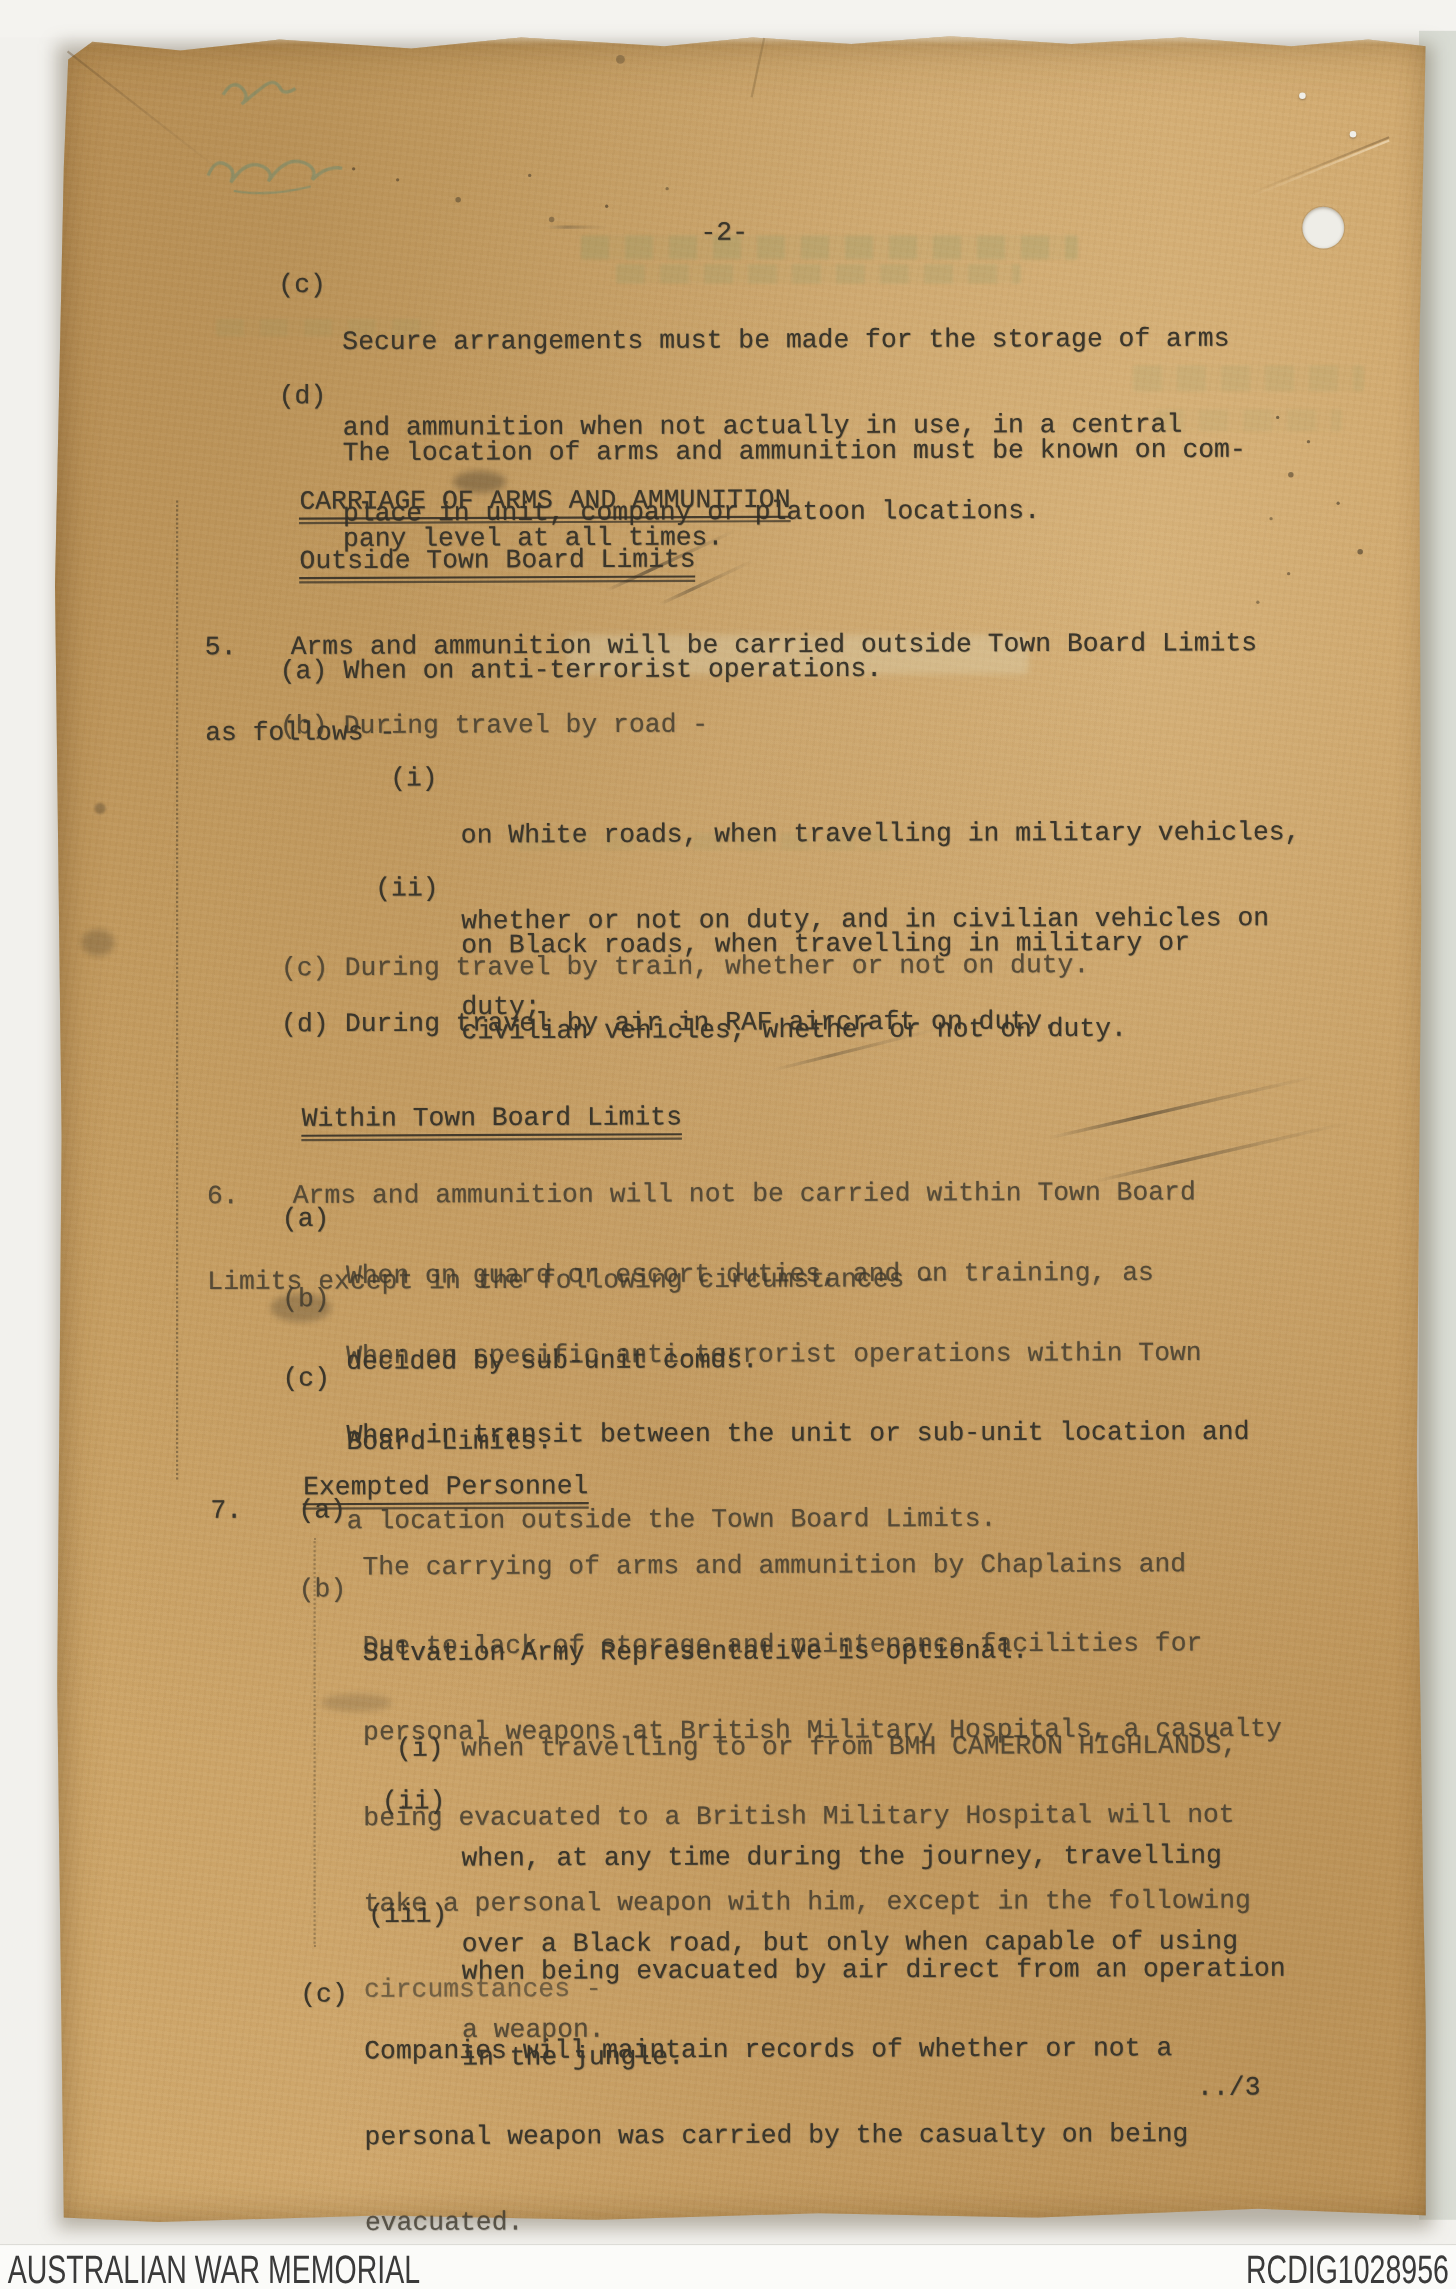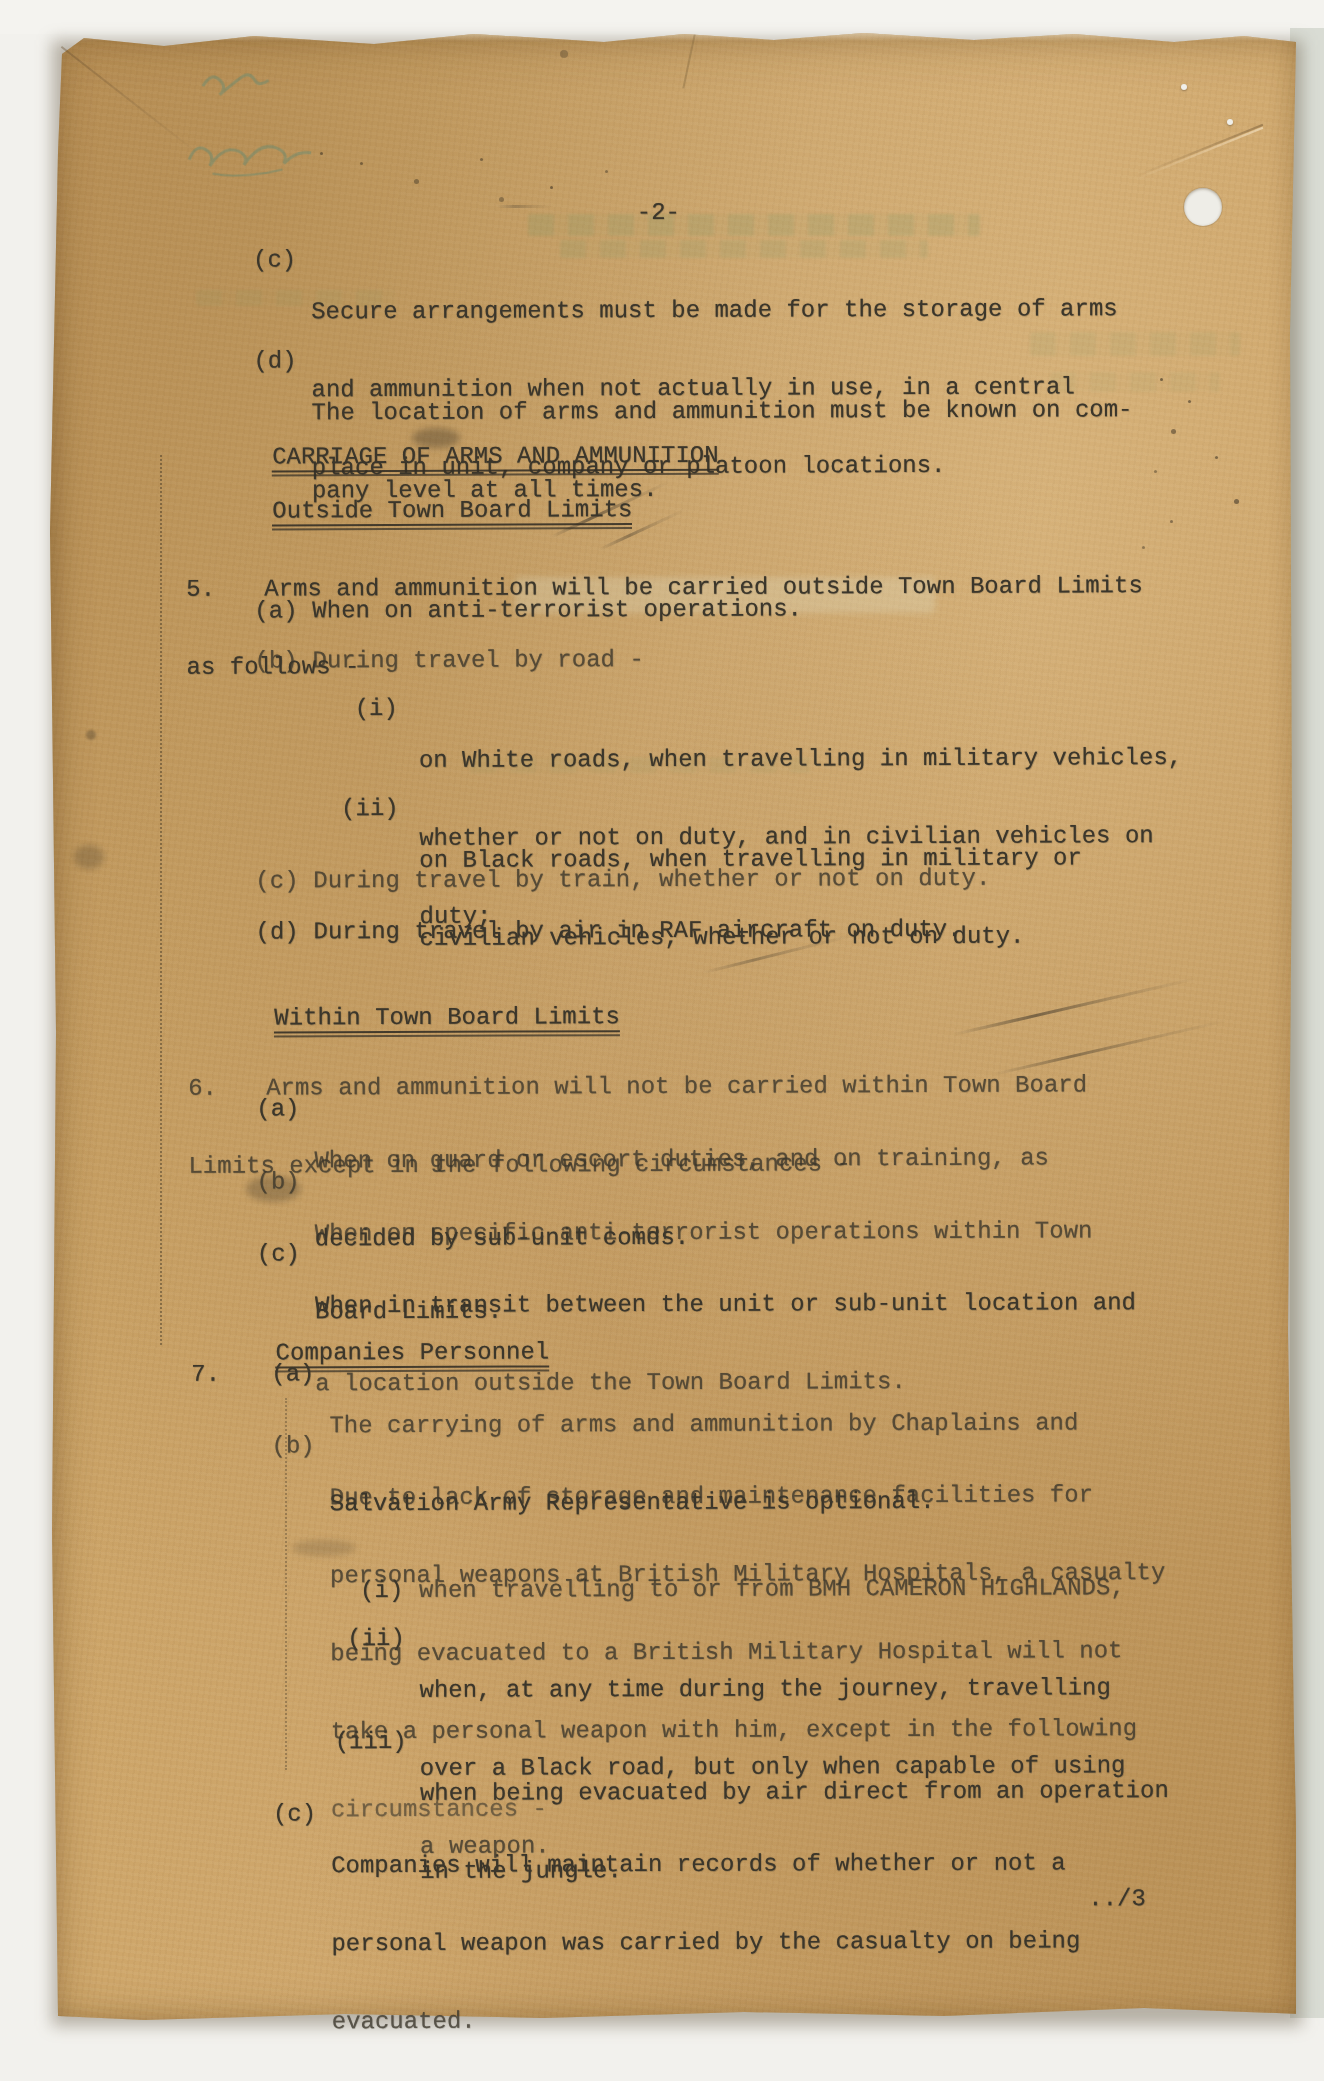--- a/index.html
+++ b/index.html
@@ -217,21 +217,21 @@
 
     <div class="block itm" style="left:256px;top:1240px;">
       <span class="lbl" style="width:58px">(c)</span>
       <span>
         <span class="line">When in transit between the unit or sub-unit location and</span>
         <span class="line fd1">a location outside the Town Board Limits.</span>
       </span>
     </div>
 
     <div class="block" style="left:188px;top:1313px;">
-      <span class="hul">Companies Personnel</span>
+      <span class="hul">Exempted Personnel</span>
     </div>
 
     <div class="block" style="left:190px;top:1360px;">7.</div>
 
     <div class="block itm" style="left:270px;top:1360px;">
       <span class="lbl" style="width:58px">(a)</span>
       <span>
         <span class="line fd1">The carrying of arms and ammunition by Chaplains and</span>
         <span class="line">Salvation Army Representative is optional.</span>
       </span>
@@ -277,13 +277,17 @@
         <span class="line">personal weapon was carried by the casualty on being</span>
         <span class="line fd1">evacuated.</span>
       </span>
     </div>
 
     <div class="block" style="left:1085px;top:1888px;">../3</div>
   </div>
 
   <div class="art hole" style="left:1184px;top:188px;"></div>
 
+  <div class="footer">
+    <span class="f-left">AUSTRALIAN WAR MEMORIAL</span>
+    <span class="f-right">RCDIG1028956</span>
+  </div>
 </div>
 
 </body></html>

